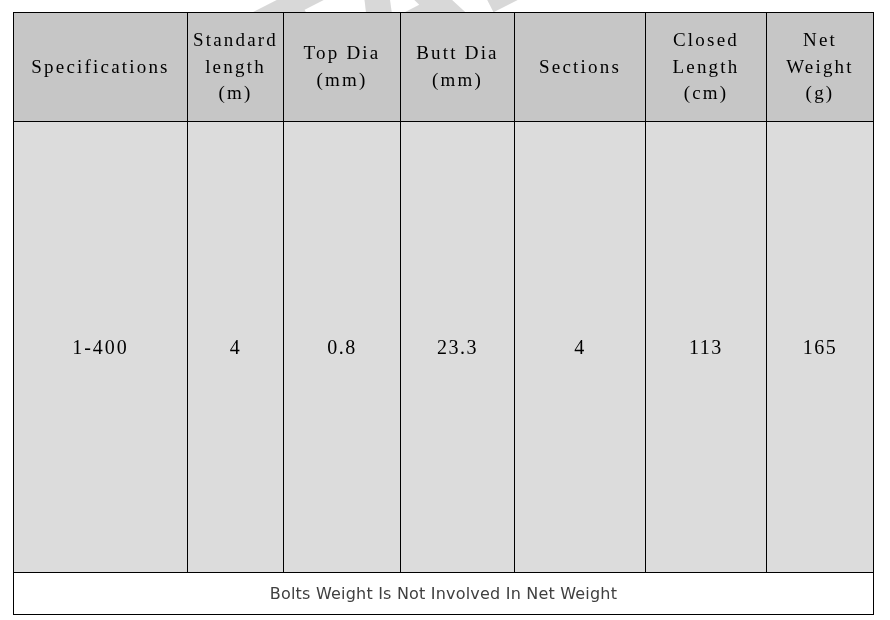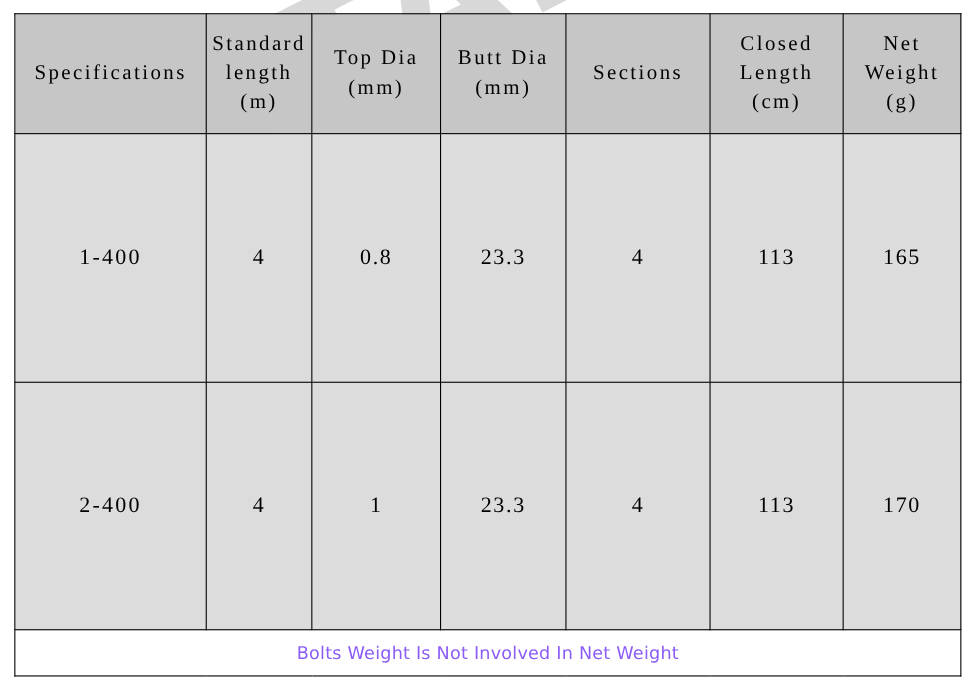--- a/index.html
+++ b/index.html
@@ -80,21 +80,21 @@
     height: 72px;
     font-size: 20px;
     letter-spacing: 1.5px;
     margin-left: 46px;
   }
   tbody td.cell-spec { letter-spacing: 2px; }
 
   tfoot td.footer-note {
     background-color: #ffffff;
     height: 41px;
-    color: #8b5cf6;
+    color: #404040;
     font-family: "DejaVu Sans", "Liberation Sans", sans-serif;
     font-size: 16px;
     font-weight: 400;
     letter-spacing: 0.2px;
   }
 
   
   col.c0 { width: 174px; }
   col.c1 { width: 96px; }
   col.c2 { width: 117px; }
@@ -157,29 +157,20 @@
     <tbody>
       <tr>
         <td class="cell-spec">1-400</td>
         <td>4</td>
         <td>0.8</td>
         <td>23.3</td>
         <td>4</td>
         <td>113</td>
         <td>165</td>
       </tr>
-      <tr>
-        <td class="cell-spec">2-400</td>
-        <td>4</td>
-        <td>1</td>
-        <td>23.3</td>
-        <td>4</td>
-        <td>113</td>
-        <td>170</td>
-      </tr>
     </tbody>
     <tfoot>
       <tr>
         <td class="footer-note" colspan="7">Bolts Weight Is Not Involved In Net Weight</td>
       </tr>
     </tfoot>
   </table>
 </div>
 
 </body></html>

